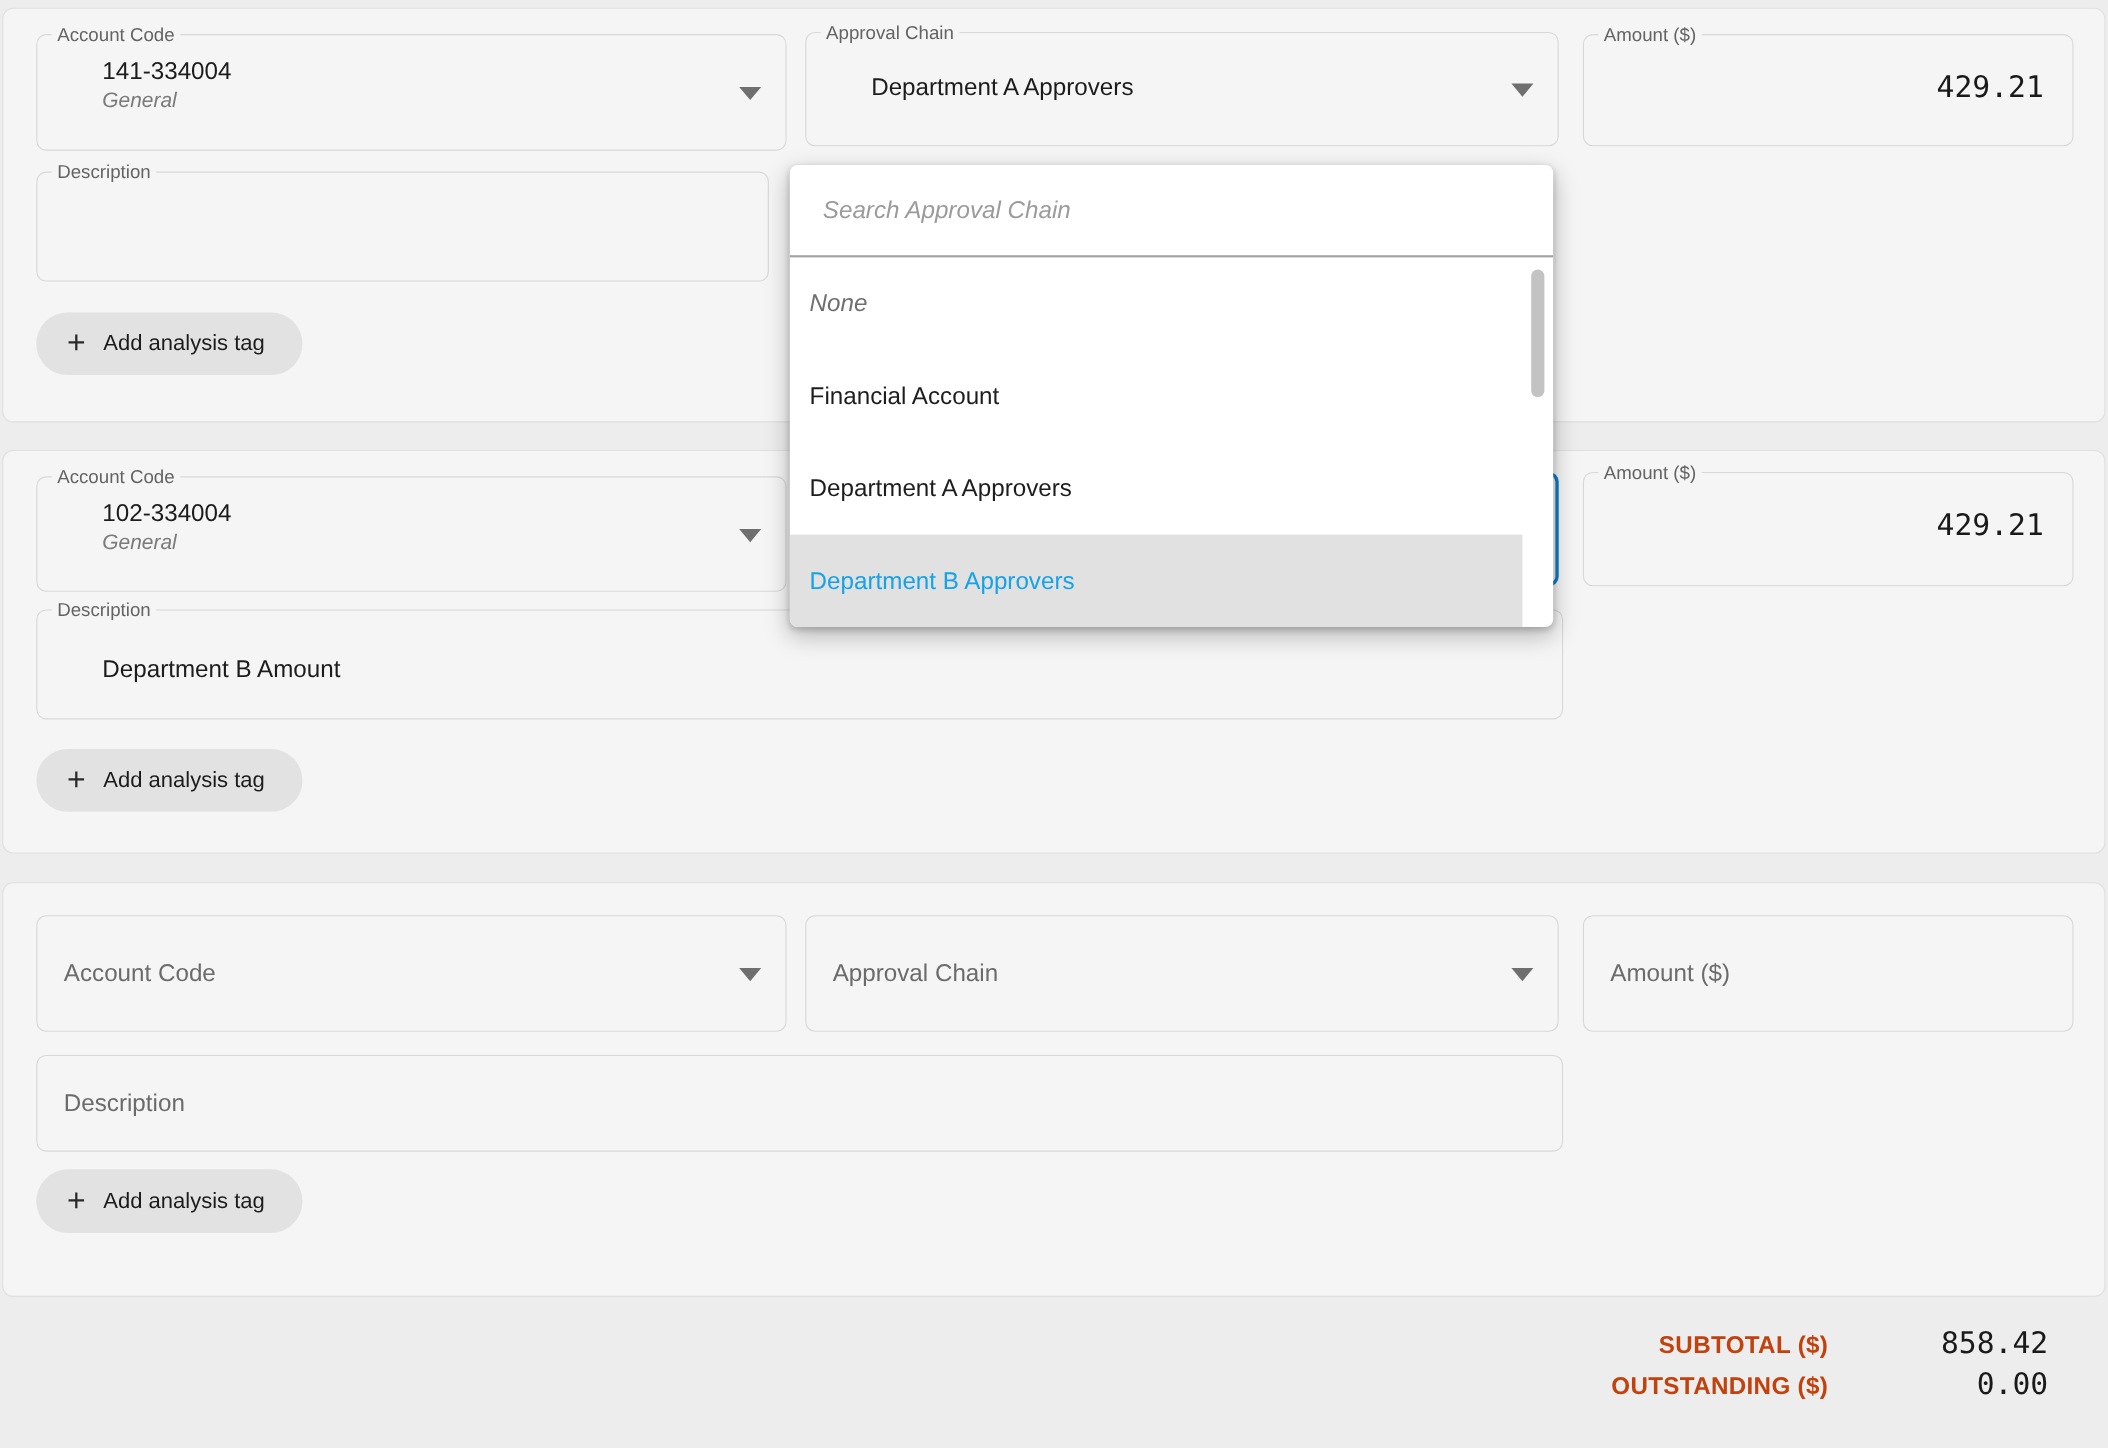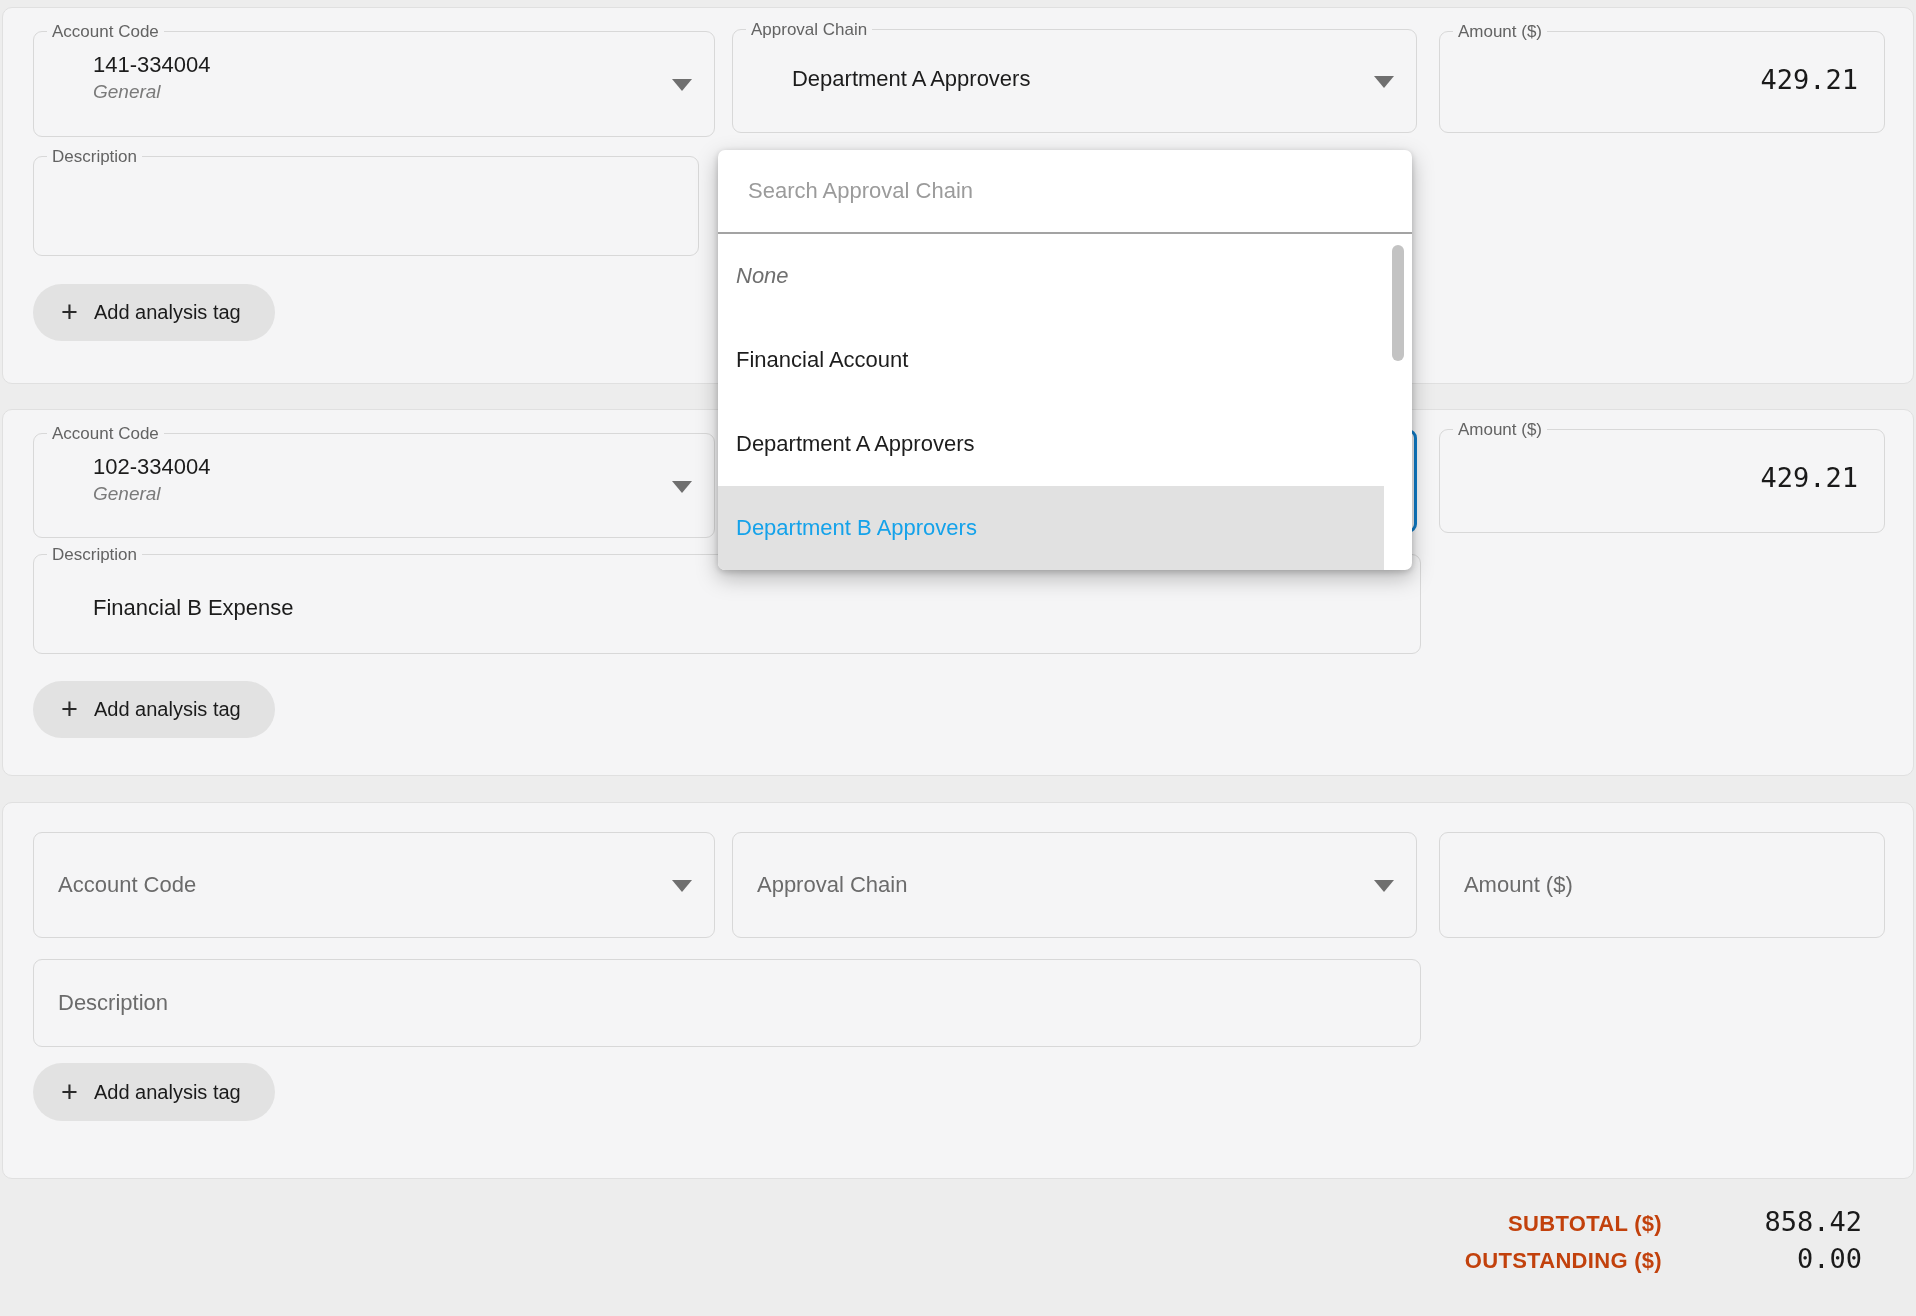--- a/index.html
+++ b/index.html
@@ -87,21 +87,21 @@
     position:absolute;left:718px;top:150px;width:694px;height:420px;
     background:#ffffff;border-radius:7px;overflow:hidden;z-index:20;
     box-shadow:0 8px 22px rgba(0,0,0,.26), 0 2px 6px rgba(0,0,0,.18);
   }
   .search-box{
     height:84px;box-sizing:border-box;display:flex;align-items:center;
     border-bottom:2px solid #a3a3a3;
   }
   .search-box input{
     border:none;outline:none;width:100%;margin:0 28px;background:transparent;
-    font-family:inherit;font-size:22px;color:#333;
+    font-family:inherit;font-size:22px;color:#333;font-style:italic;
   }
   .search-box input::placeholder{color:#9b9b9b;opacity:1;}
   .opt{
     height:84px;display:flex;align-items:center;padding-left:18px;
     font-size:22px;color:#1d1d1d;cursor:pointer;
   }
   .opt-none{font-style:italic;color:#6f6f6f;}
   .opt-hl{
     color:#14a2ea;
     background:linear-gradient(#e1e1e1,#e1e1e1) left top no-repeat;
@@ -160,21 +160,21 @@
       <span class="chev"></span>
     </div>
     <div class="field f-approval focused"></div>
     <div class="field f-amount">
       <span class="flabel">Amount ($)</span>
       <div class="fval">429.21</div>
     </div>
   </div>
   <div class="field f-desc">
     <span class="flabel">Description</span>
-    <div class="fval">Financial B Expense</div>
+    <div class="fval">Department B Amount</div>
   </div>
   <button class="tag-btn">
     <span class="plus"></span>
     <span>Add analysis tag</span>
   </button>
 </section>
 
 <section class="card" id="card3">
   <div class="frow">
     <div class="field f-account">

